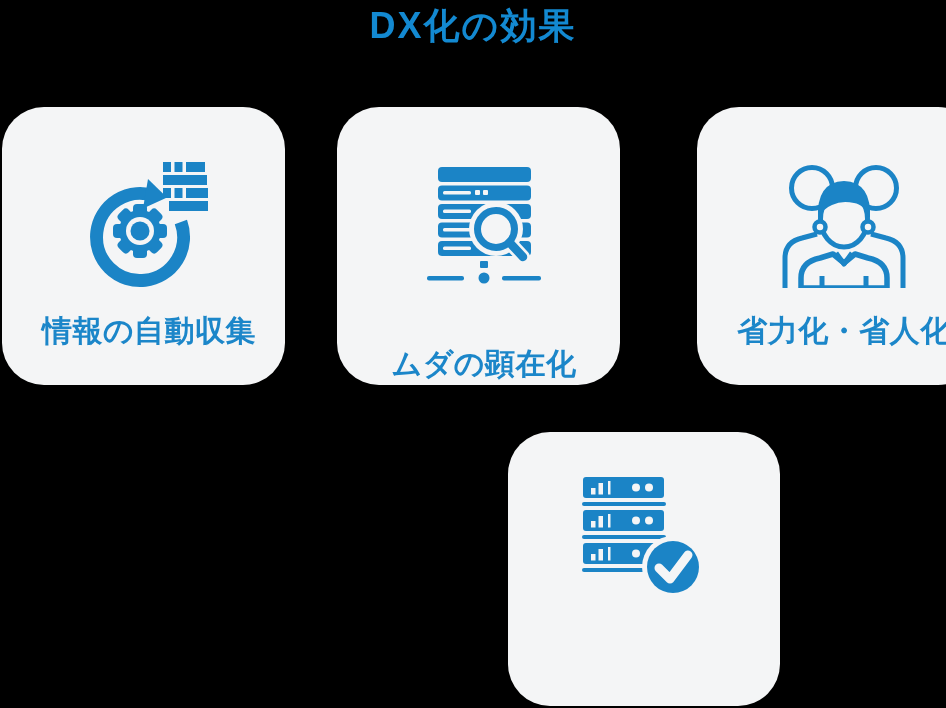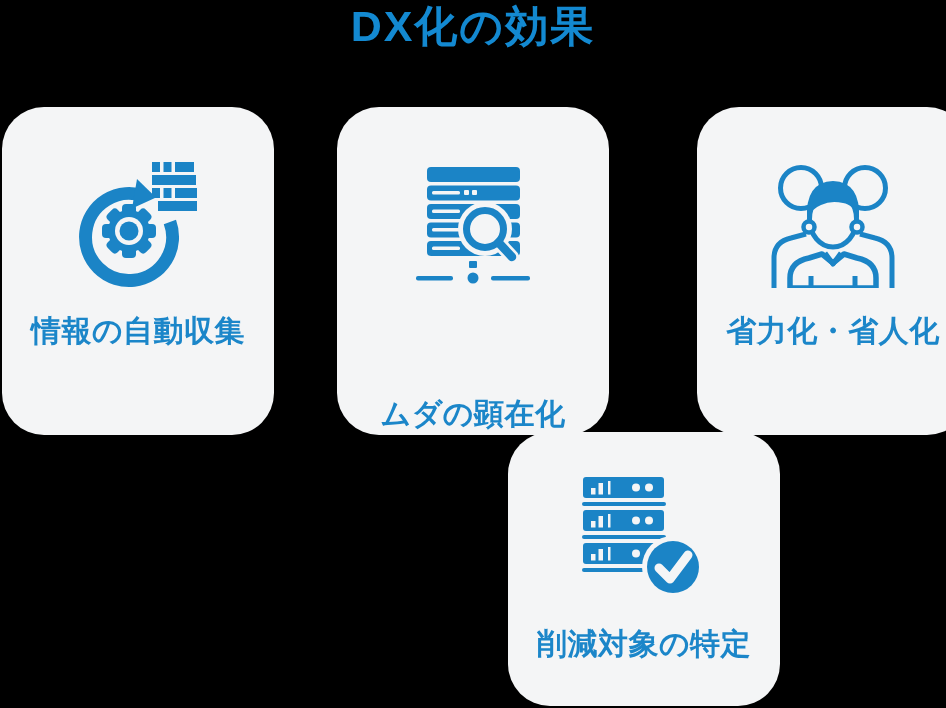--- a/index.html
+++ b/index.html
@@ -5,27 +5,27 @@
   :root{
     --bg:#000000; --cardbg:#f4f5f6; --blue:#1b84c6; --title:#1389d1; --caption:#1b86c9;
   }
   html,body{margin:0;padding:0;background:#000;}
   #stage{
     position:relative;width:946px;height:708px;background:var(--bg);overflow:hidden;
     font-family:"Liberation Sans","DejaVu Sans",sans-serif;
   }
   .title{
     position:absolute;top:0;left:0;width:946px;text-align:center;
-    font-size:43px;line-height:52px;font-weight:bold;color:var(--title);letter-spacing:2px;
+    font-size:36px;line-height:52px;font-weight:bold;color:var(--title);letter-spacing:2px;
   }
   .card{
     position:absolute;width:272px;background:var(--cardbg);border-radius:42px;
     display:flex;flex-direction:column;align-items:center;
   }
-  .card.r1{top:107px;height:328px;}
+  .card.r1{top:107px;height:278px;padding-left:11px;}
   .card.r2{top:432px;height:274px;}
   #card-1{left:2px;} #card-2{left:337px;justify-content:space-between;} #card-3{left:697px;}
   #card-4{left:176px;} #card-5{left:508px;}
   .icon-box{height:150px;margin-top:42px;display:flex;align-items:center;justify-content:center;}
   .r2 .icon-box{margin-top:30px;}
   .caption{
     margin-top:12px;font-size:30px;font-weight:bold;color:var(--caption);
     letter-spacing:0.5px;white-space:nowrap;
   }
   
@@ -156,16 +156,15 @@
           <rect class="g" x="33" y="148" width="9" height="23"></rect>
           <rect class="g" x="52" y="144" width="5" height="27"></rect>
           <circle class="g" cx="108" cy="157" r="8"></circle>
         </g>
 
         <circle class="g" cx="182" cy="184" r="62"></circle>
         <circle class="b" cx="182" cy="184" r="52"></circle>
         <path class="sg" stroke-width="18" stroke-linecap="round" stroke-linejoin="round" d="M154,186 L176,208 L212,160"></path>
       </svg>
     </div>
-    <div class="caption">削減対象の特定</div>
   </div>
 
 </div>
 
 </body></html>

